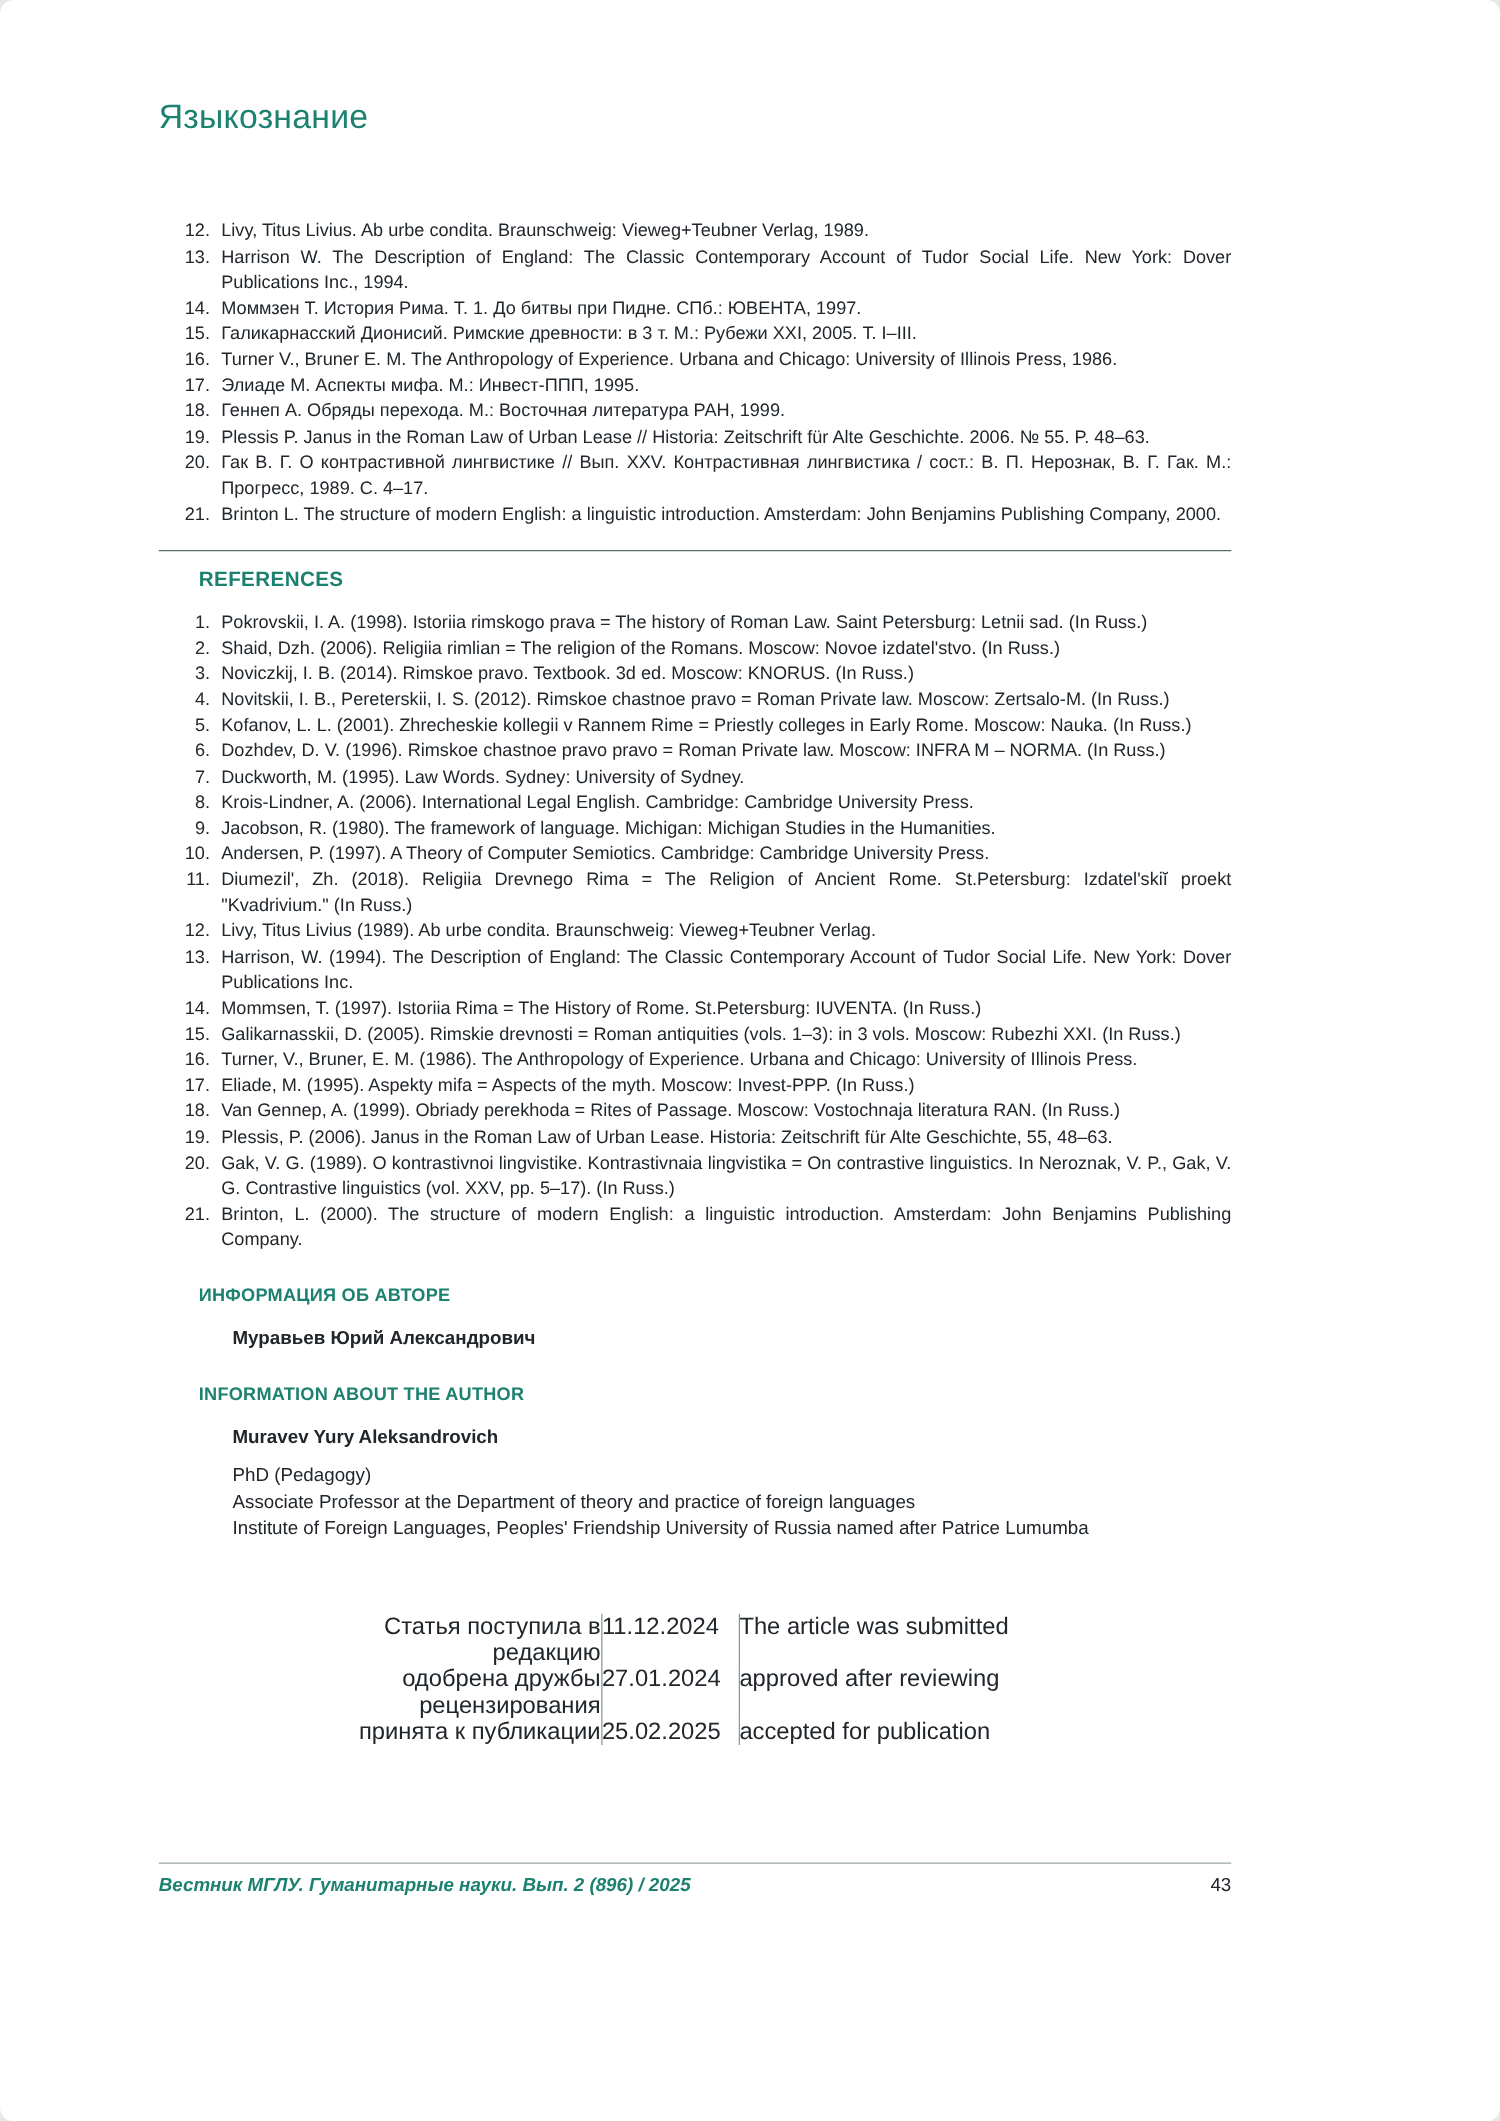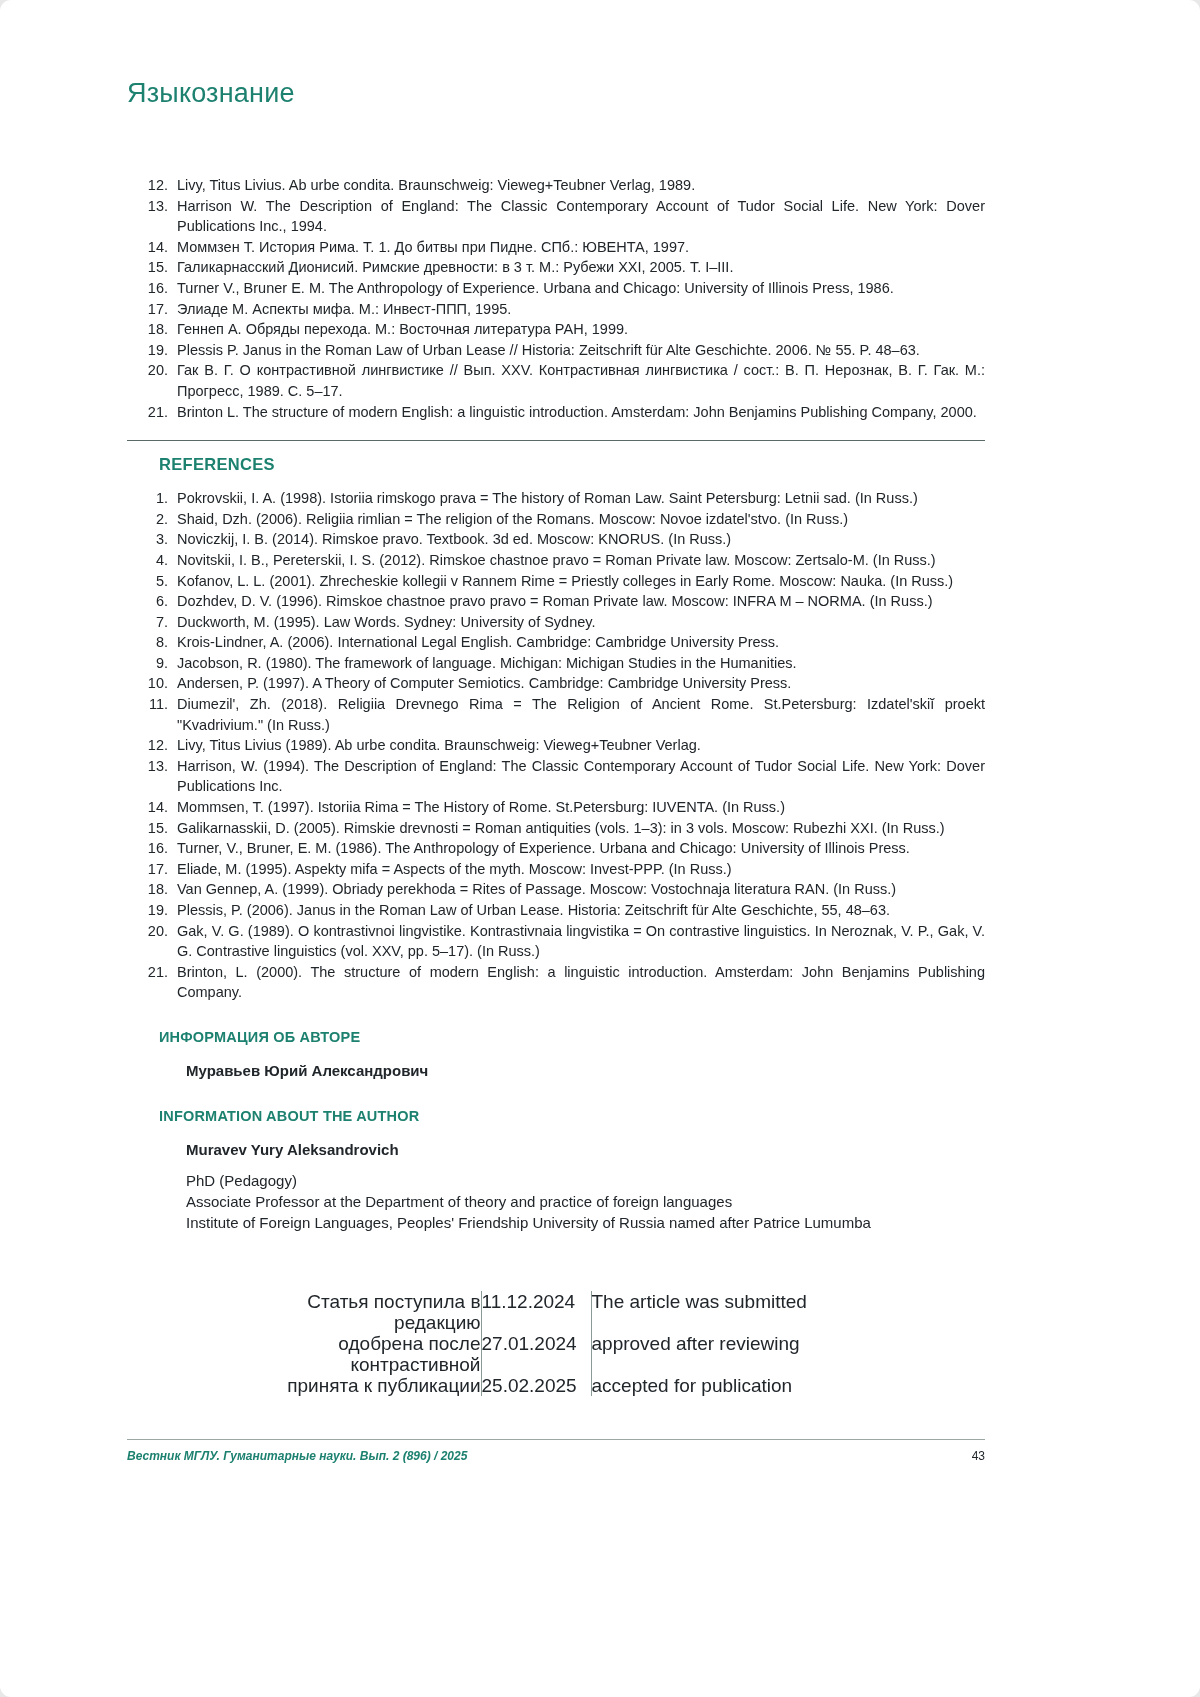--- a/index.html
+++ b/index.html
@@ -97,27 +97,27 @@
     border-right:1px solid var(--divider);
     padding:0 18px;
     width:110px;
   }
   td.sub-en{
     padding-left:18px;
   }
   .footer{
     position:absolute;
     left:127px;right:215px;
-    top:1439px;
+    top:1490px;
     border-top:1px solid #9aa7a3;
     padding-top:9px;
     display:flex;
     justify-content:space-between;
     align-items:baseline;
-    font-size:12px;
+    font-size:15px;
   }
   .footer .journal{
     color:var(--accent);
     font-style:italic;
     font-weight:bold;
   }
   .footer .pageno{
     font-weight:normal;
     color:var(--text);
   }
@@ -159,21 +159,21 @@
         <li>
         <span class="num">18.</span>
         <span class="txt">Геннеп А. Обряды перехода. М.: Восточная литература РАН, 1999.</span>
       </li>
         <li>
         <span class="num">19.</span>
         <span class="txt">Plessis P. Janus in the Roman Law of Urban Lease // Historia: Zeitschrift für Alte Geschichte. 2006. № 55. P. 48–63.</span>
       </li>
         <li>
         <span class="num">20.</span>
-        <span class="txt">Гак В. Г. О контрастивной лингвистике // Вып. XXV. Контрастивная лингвистика / сост.: В. П. Нерознак, В. Г. Гак. М.: Прогресс, 1989. С. 5–17.</span>
+        <span class="txt">Гак В. Г. О контрастивной лингвистике // Вып. XXV. Контрастивная лингвистика / сост.: В. П. Нерознак, В. Г. Гак. М.: Прогресс, 1989. С. 4–17.</span>
       </li>
         <li>
         <span class="num">21.</span>
         <span class="txt">Brinton L. The structure of modern English: a linguistic introduction. Amsterdam: John Benjamins Publishing Company, 2000.</span>
       </li>
       </ol>
 
     <hr class="rule">
 
     <h2 class="refs-heading">REFERENCES</h2>
@@ -284,21 +284,21 @@
 
     <table class="submission">
       <tbody>
 
       <tr>
           <td class="sub-ru">Статья поступила в редакцию</td>
           <td class="sub-date">11.12.2024</td>
           <td class="sub-en">The article was submitted</td>
         </tr>
           <tr>
-          <td class="sub-ru">одобрена после контрастивной</td>
+          <td class="sub-ru">одобрена дружбы рецензирования</td>
           <td class="sub-date">27.01.2024</td>
           <td class="sub-en">approved after reviewing</td>
         </tr>
           <tr>
           <td class="sub-ru">принята к публикации</td>
           <td class="sub-date">25.02.2025</td>
           <td class="sub-en">accepted for publication</td>
         </tr>
         </tbody>
     </table>

